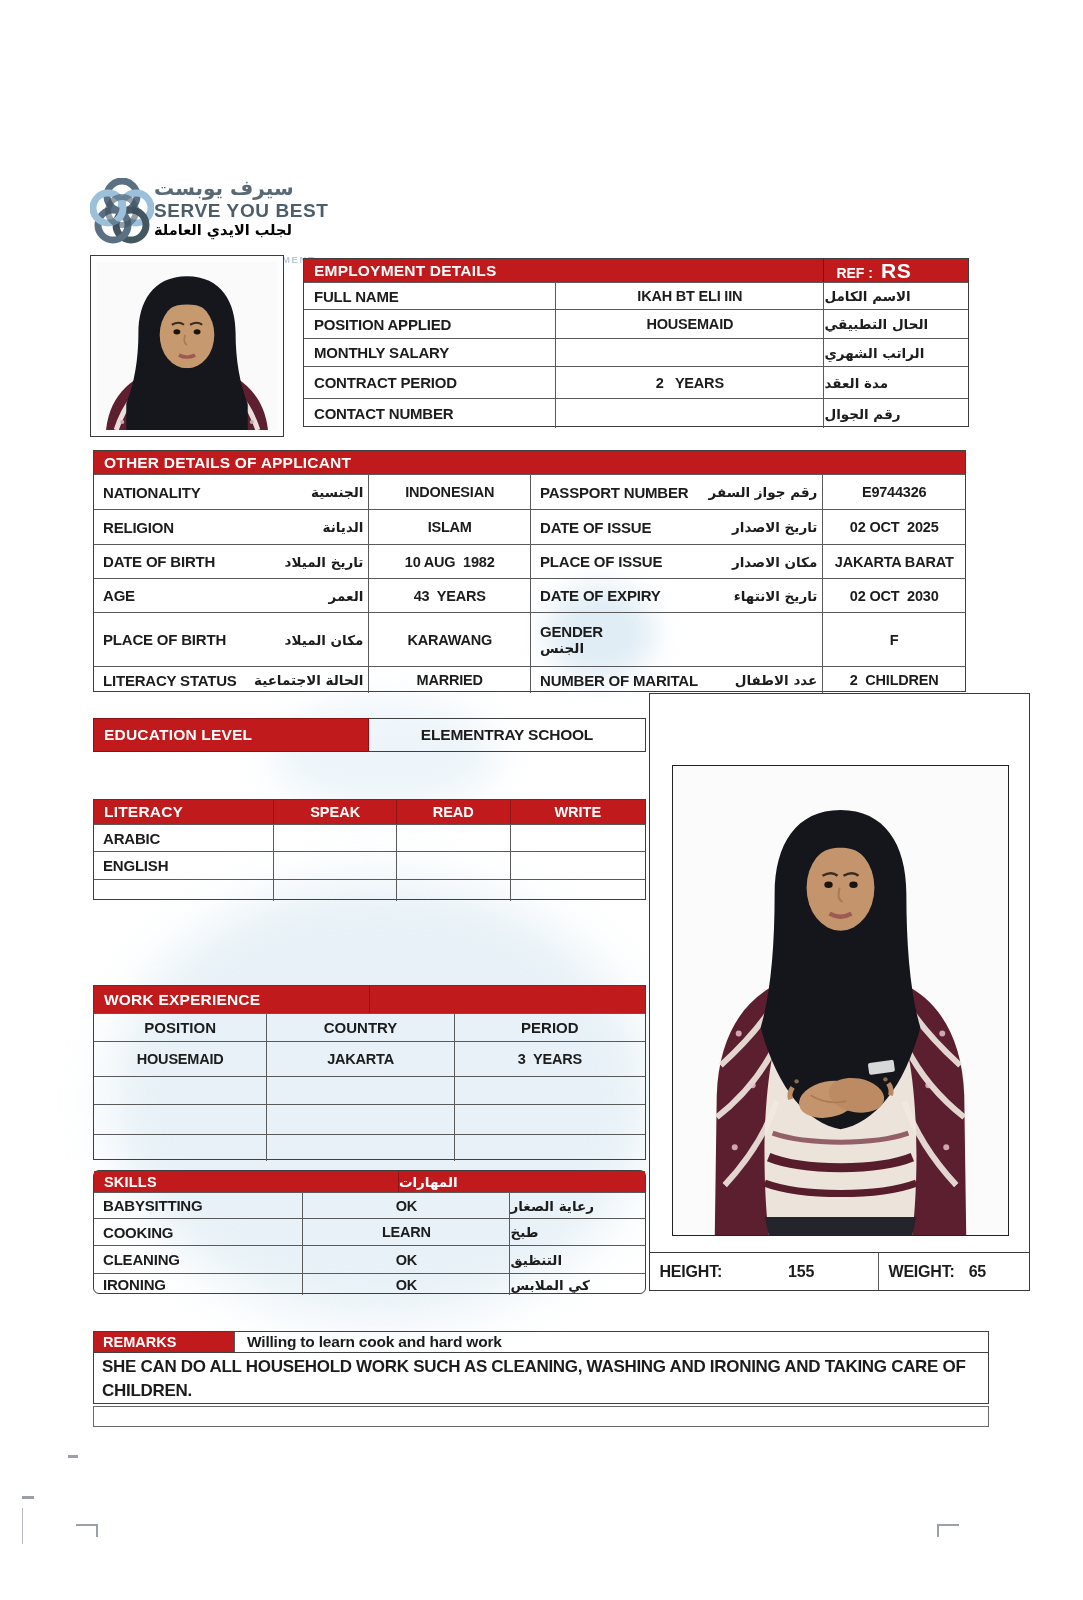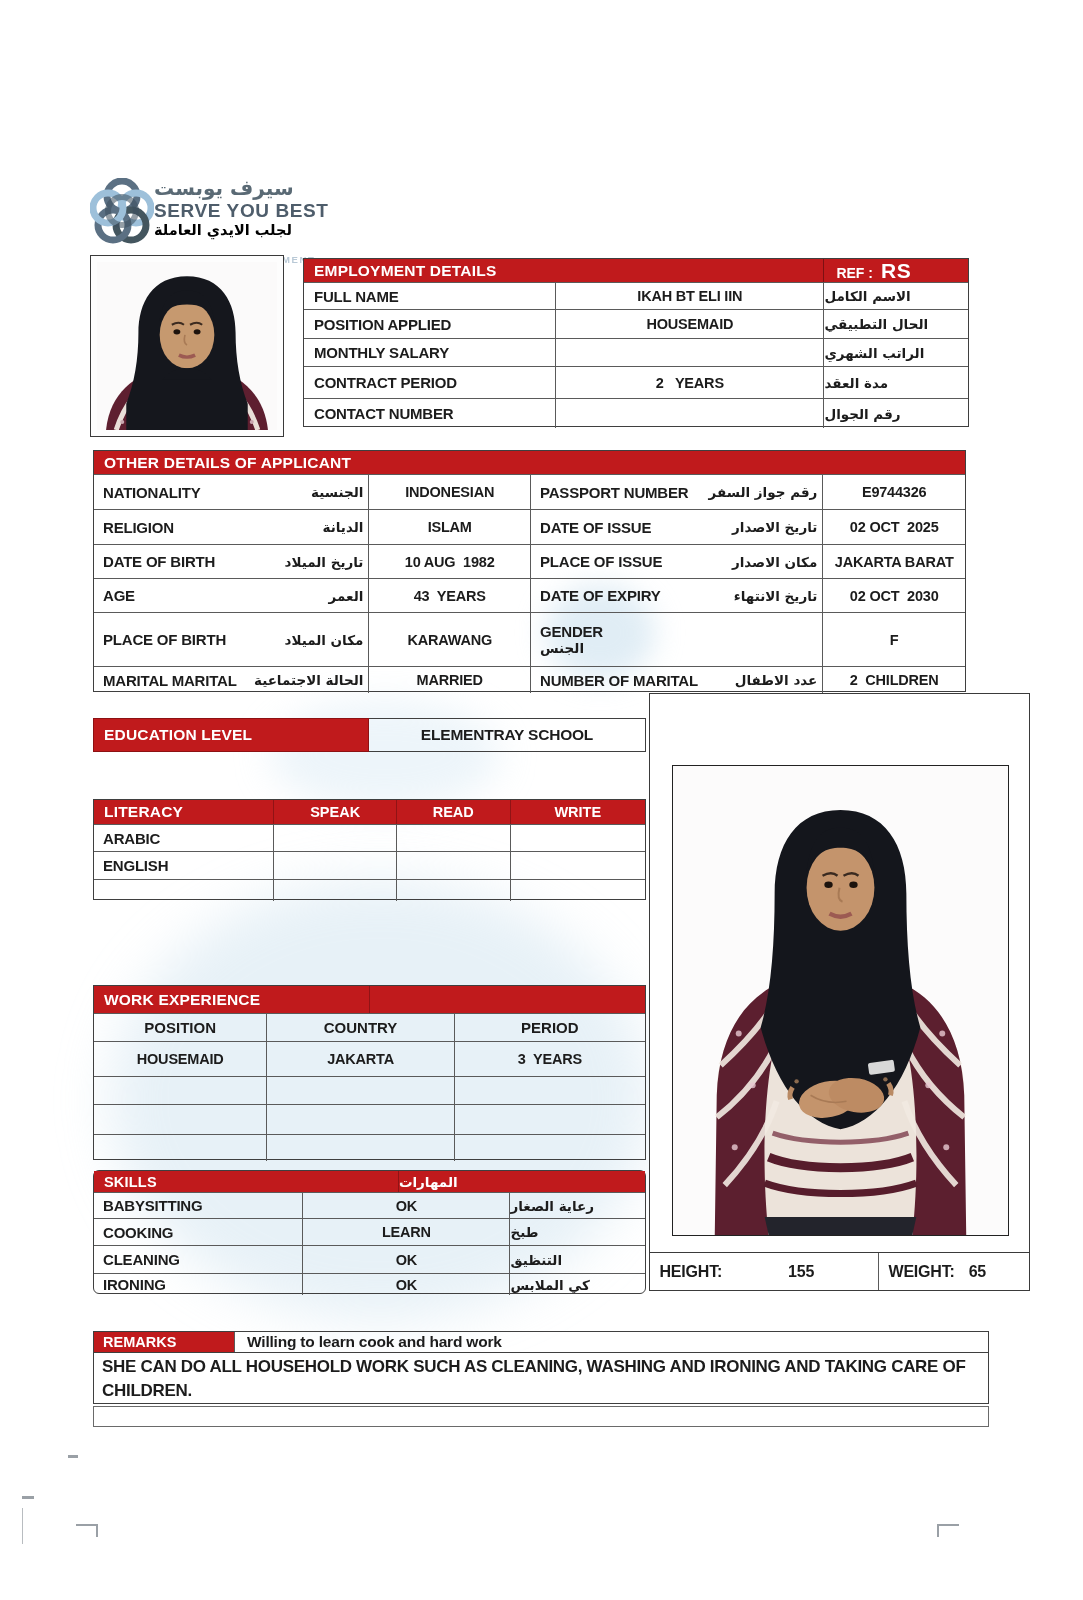--- a/index.html
+++ b/index.html
@@ -183,21 +183,21 @@
       </div>
     <div class="tcell val" style="width:162px;">KARAWANG</div>
     <div class="tcell" style="width:293px;flex-direction:column;align-items:flex-start;justify-content:center;padding-left:9px;">
       <span class="lbl">GENDER</span>
       <span class="ar" style="direction:rtl;">الجنس</span>
     </div>
     <div class="tcell val" style="width:143px;">F</div>
   </div>
   <div class="trow" style="height:27px;">
     <div class="tcell labelcell" style="width:275px;">
-        <span class="lbl">MARITAL MARITAL</span>
+        <span class="lbl">LITERACY STATUS</span>
         <span class="ar">الحالة الاجتماعية</span>
       </div>
     <div class="tcell val" style="width:162px;">MARRIED</div>
     <div class="tcell labelcell" style="width:293px;">
         <span class="lbl">NUMBER OF MARITAL</span>
         <span class="ar">عدد الاطفال</span>
       </div>
     <div class="tcell val" style="width:143px;">2  CHILDREN</div>
   </div>
 </div>

